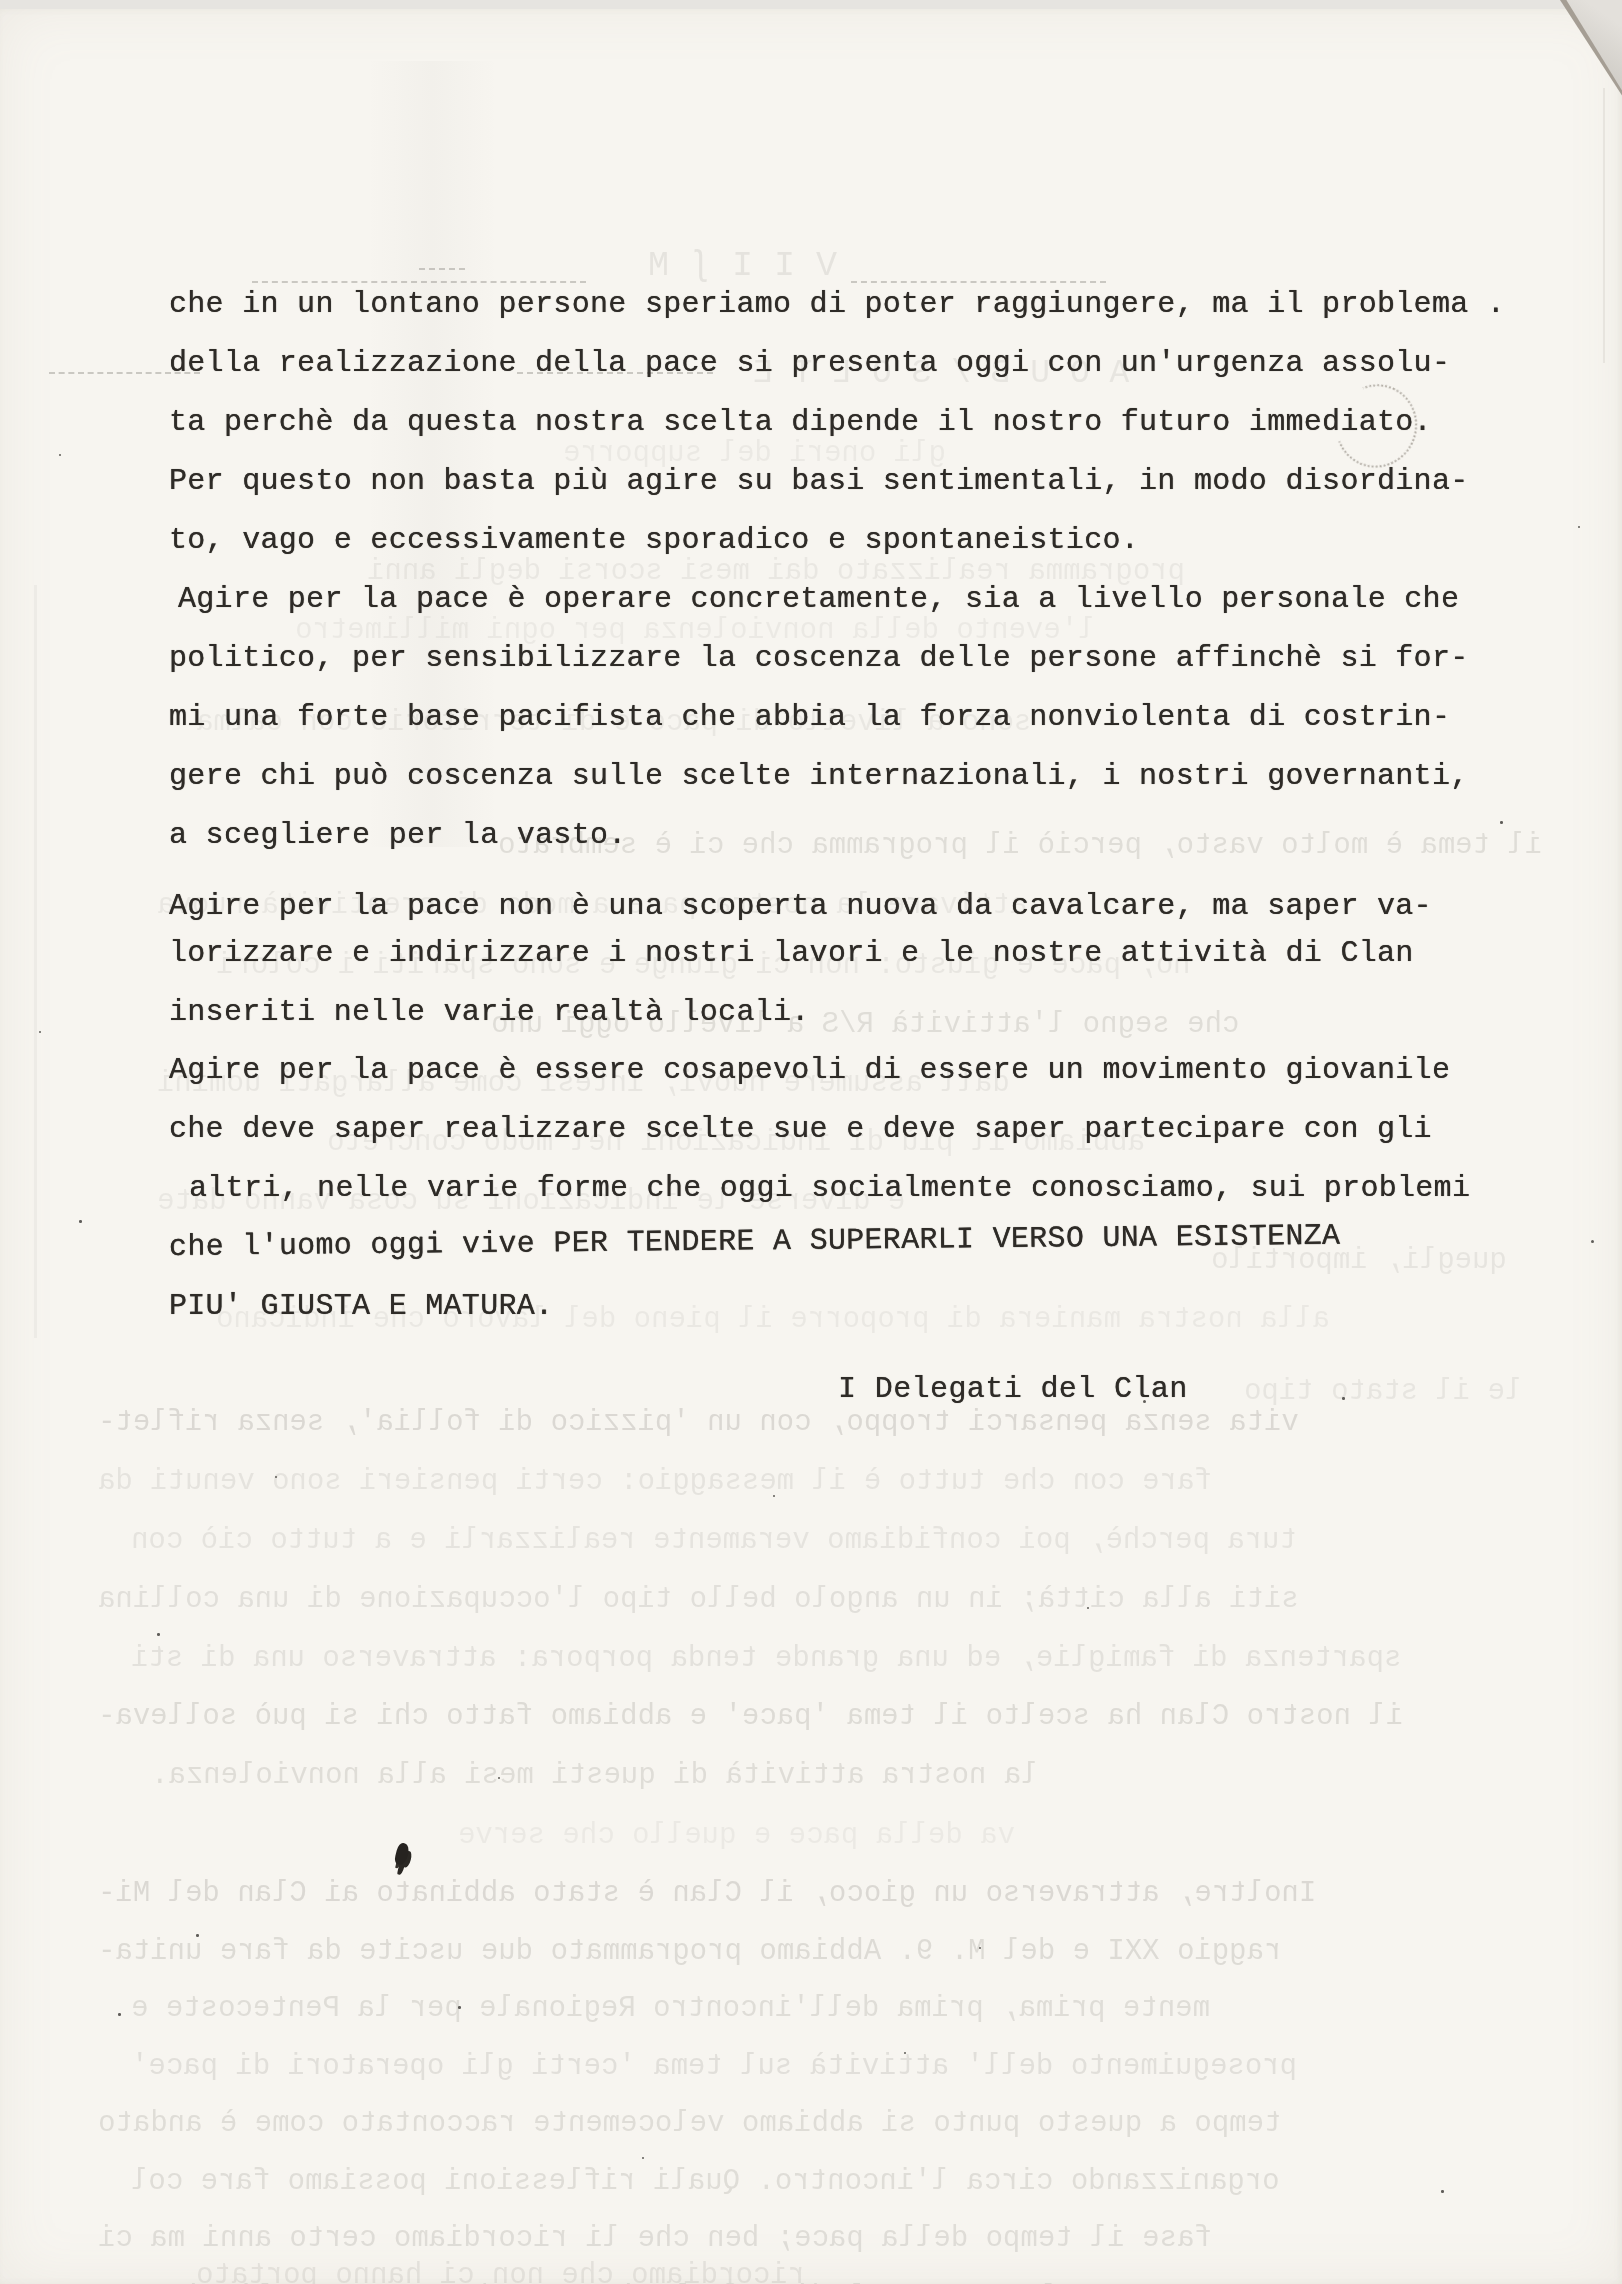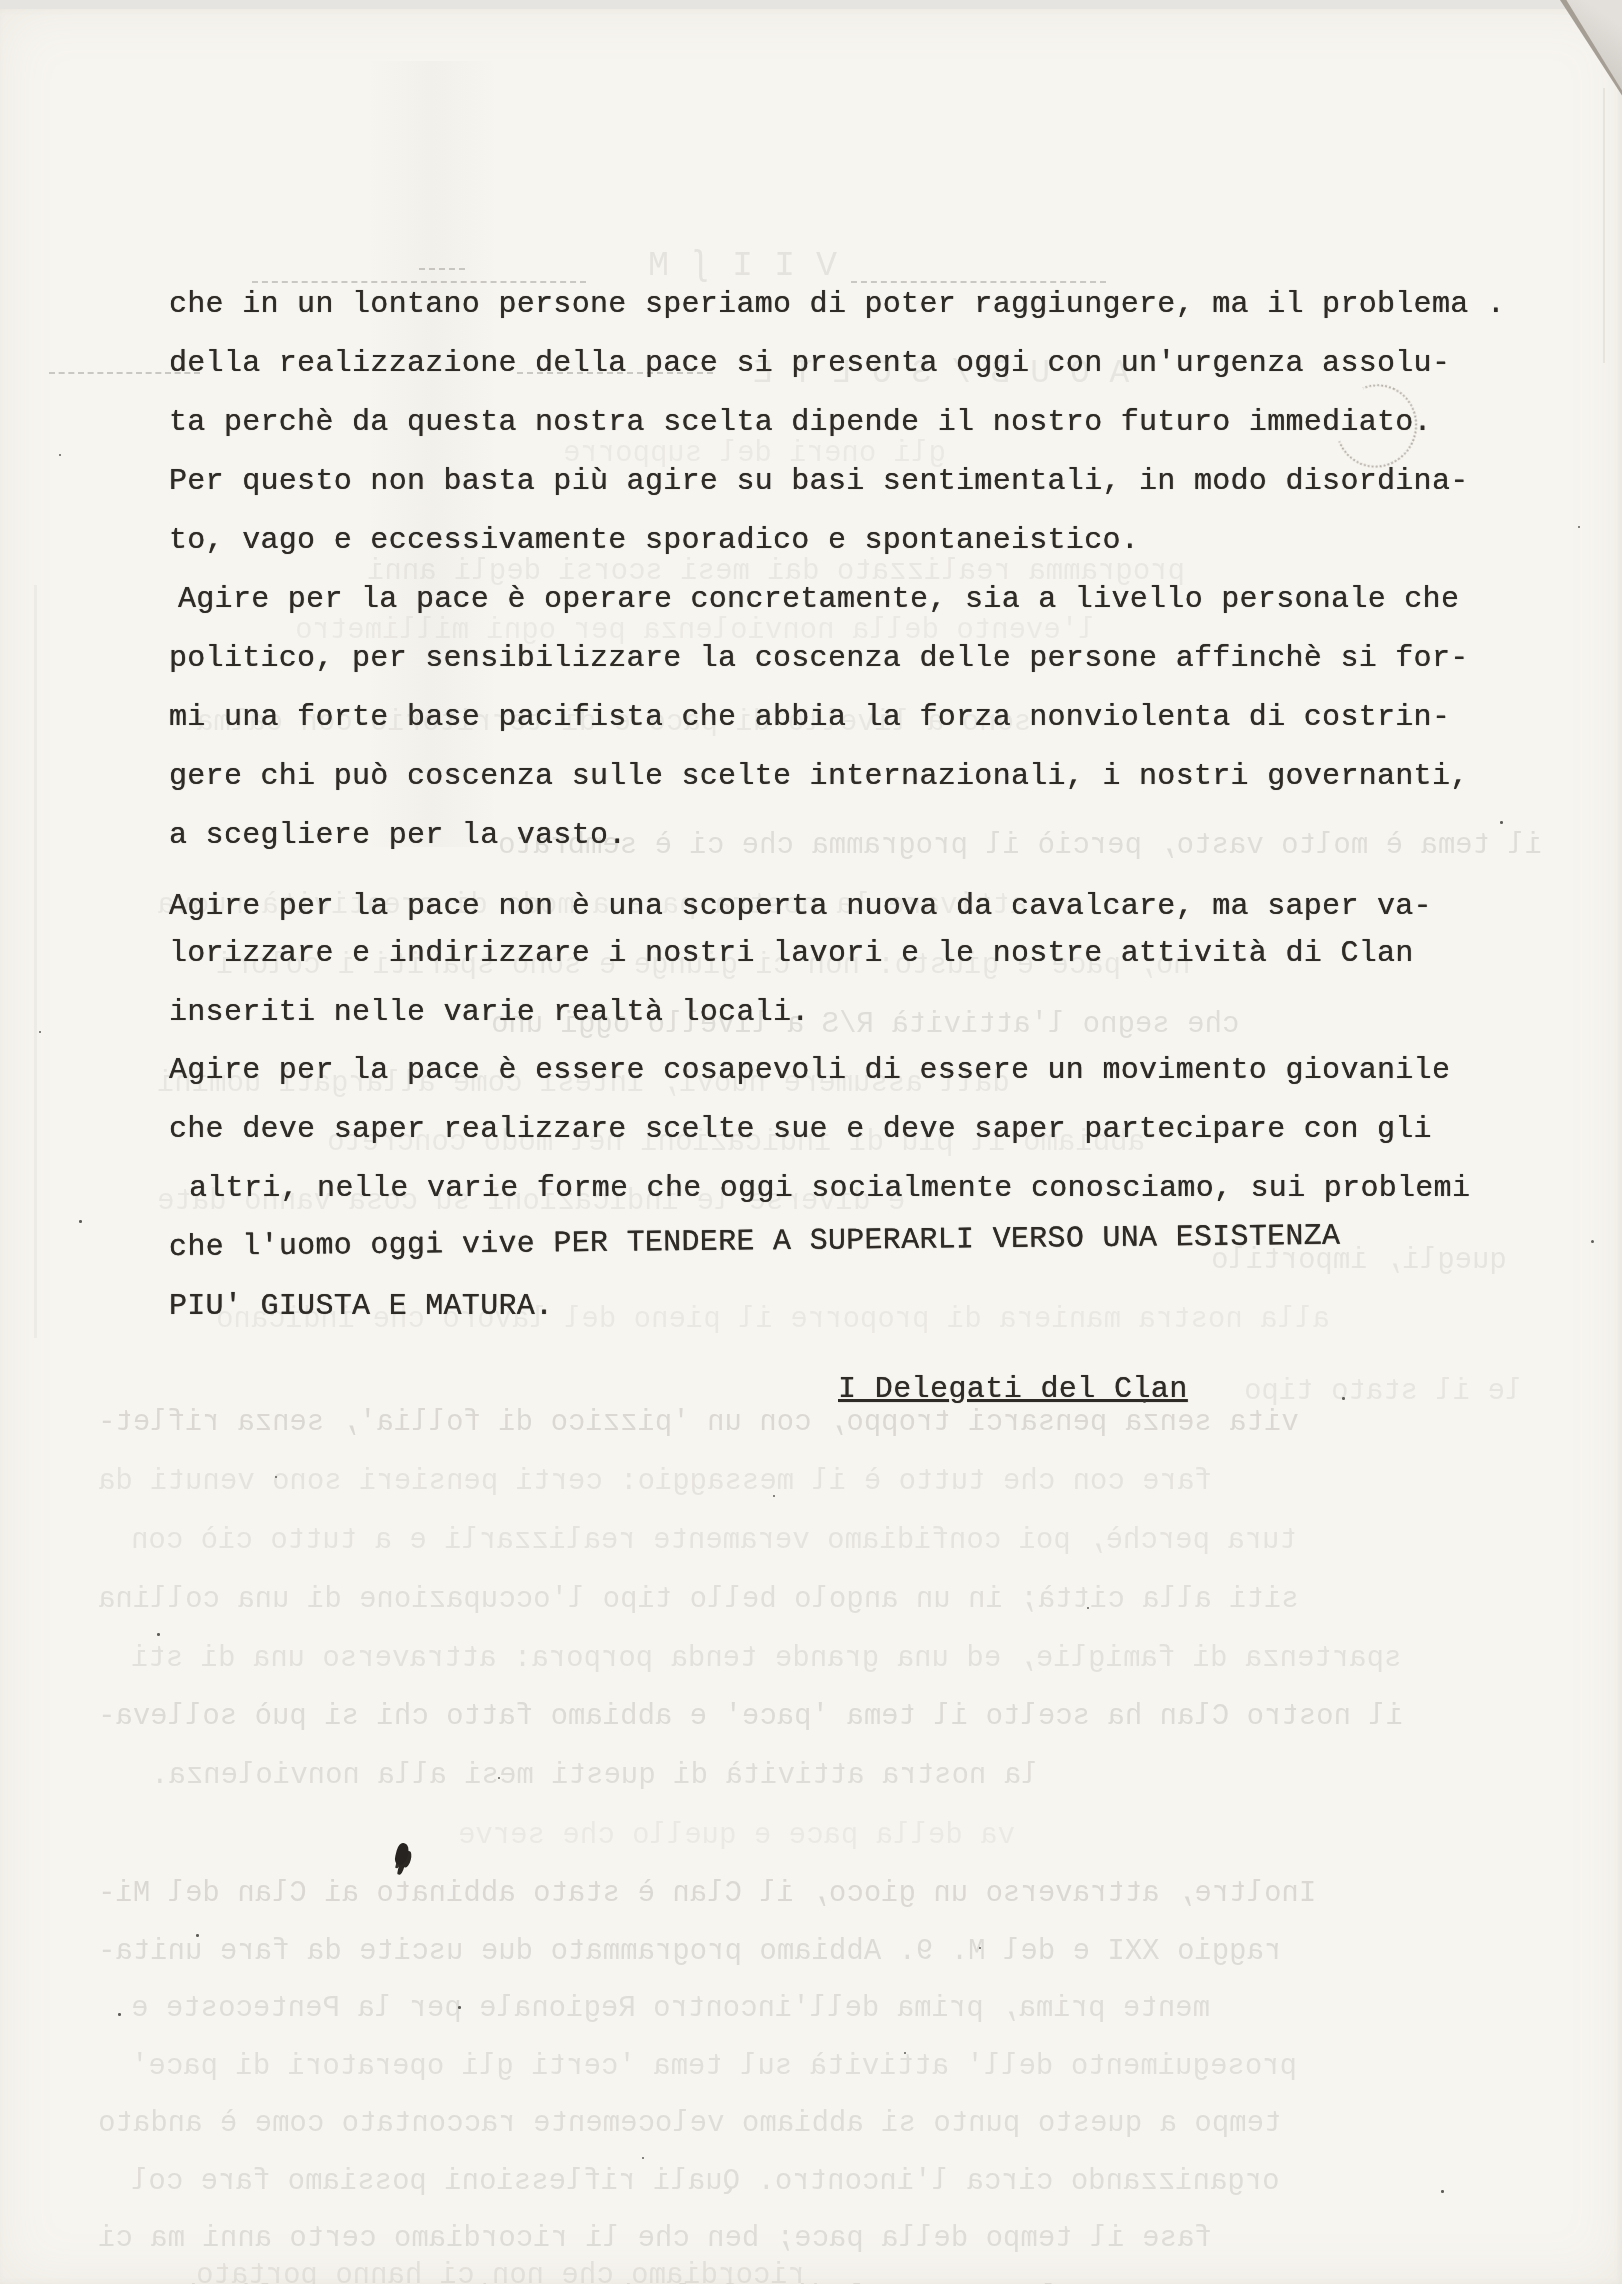--- a/index.html
+++ b/index.html
@@ -14,21 +14,21 @@
   .crease-a{left:367px;top:52px;width:131px;height:786px;
             background:linear-gradient(90deg,transparent,rgba(90,85,75,.03),transparent);}
   .crease-b{left:34px;top:576px;width:2.6px;height:753px;background:rgba(110,105,95,.06);}
   .crease-c{left:1603px;top:79px;width:2px;height:275px;background:rgba(110,105,95,.10);}
 
   
   .tline{position:absolute;white-space:pre;font-size:30px;line-height:34px;
          color:#2e2b27;letter-spacing:0.3px;
          text-shadow:0 0 0.7px rgba(46,43,39,.85), 0.4px 0.4px 0 rgba(46,43,39,.22);}
   .tline.tilt{transform:rotate(-.55deg);transform-origin:left center;}
-  .tline.sig{letter-spacing:0.4px;text-decoration:underline;}
+  .tline.sig{letter-spacing:0.4px;}
 
   
   .ghost{position:absolute;white-space:pre;font-size:29px;line-height:33px;color:#8d8a84;
          transform:scaleX(-1);transform-origin:center;filter:blur(0.4px);}
 
   
   .gdash{position:absolute;border-top:2.6px dashed rgba(100,96,90,.30);height:0;filter:blur(0.3px);}
 
   
   .speck{position:absolute;background:#3a3733;border-radius:50%;opacity:.8;}

